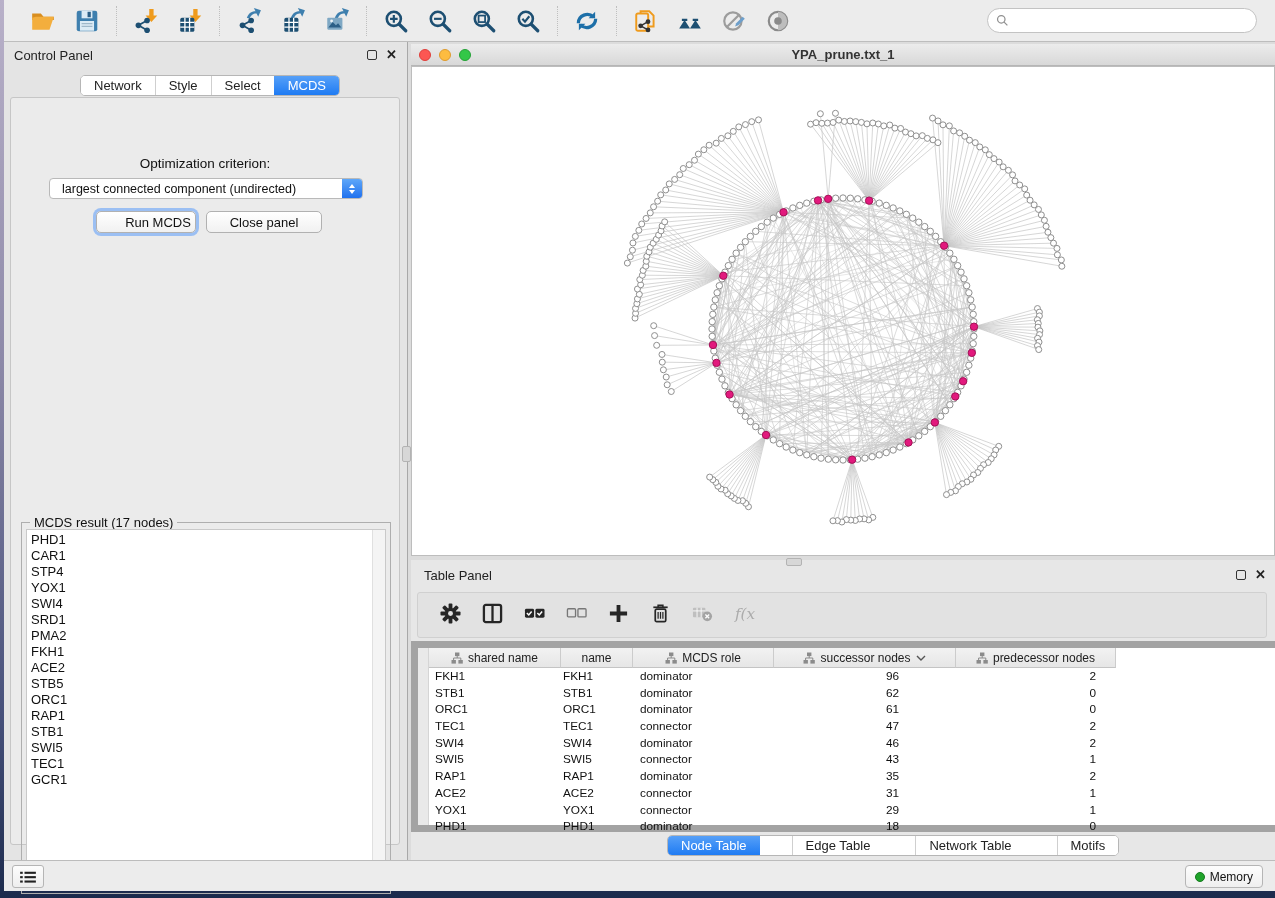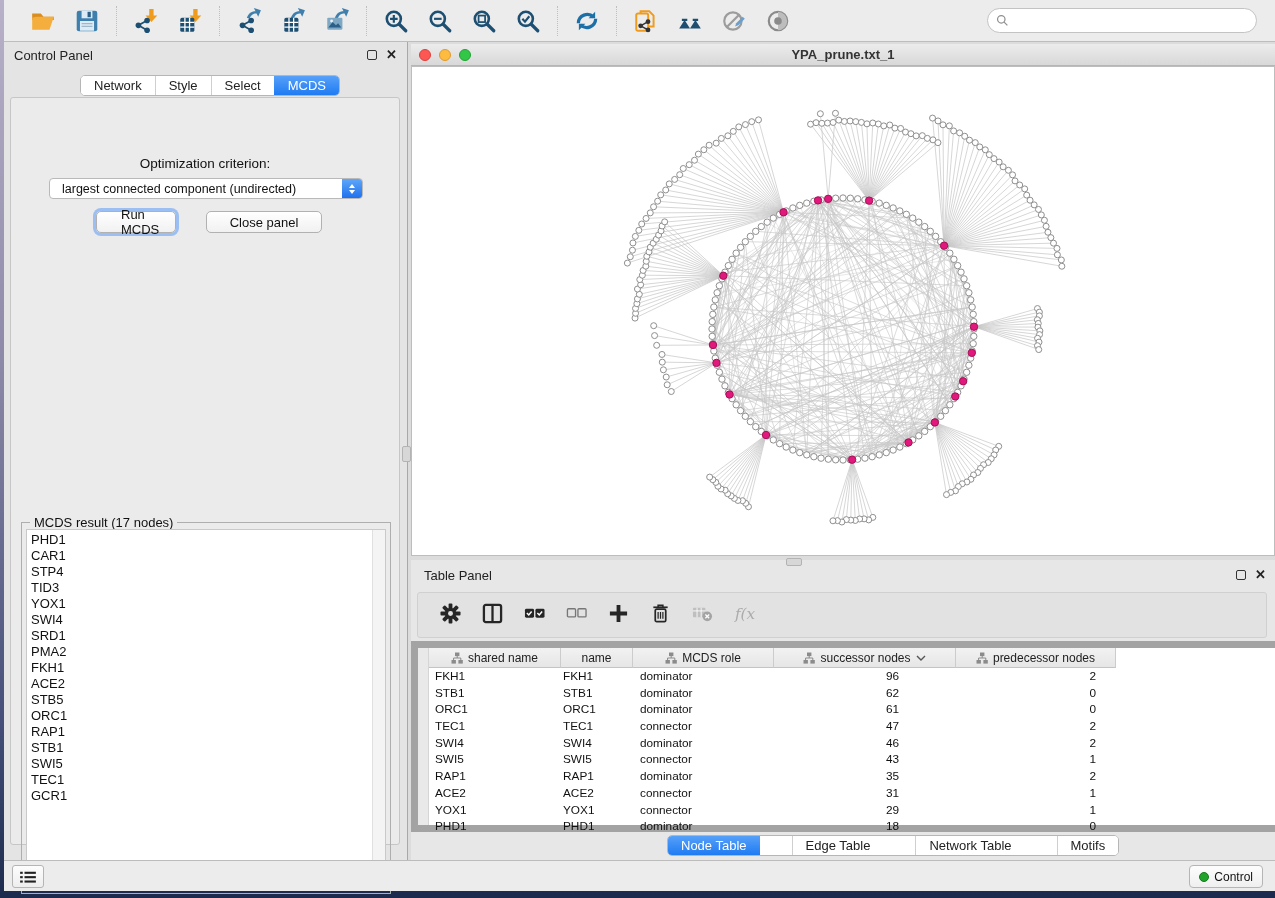--- a/index.html
+++ b/index.html
@@ -276,30 +276,29 @@
       </div>
     <div class="inner-panel">
       <div class="opt-label">Optimization criterion:</div>
       <div class="dropdown">
         <span class="val">largest connected component (undirected)</span>
         <span class="step">
             <i class="up"></i>
             <i class="dn"></i>
           </span>
       </div>
-      <div class="btn focused" style="left:85px; top:113px; width:80px;padding-left:24px;">Run MCDS</div>
+      <div class="btn focused" style="left:85px; top:113px; width:100px;padding-left:24px;">Run MCDS</div>
       <div class="btn" style="left:195px; top:113px; width:116px;">Close panel</div>
       <div class="groupbox">
         <span class="legend">MCDS result (17 nodes)</span>
         <div class="listarea">
           <div id="mcds-list" style="padding-top:2px;">
               <div class="mcds-item">PHD1</div>
               <div class="mcds-item">CAR1</div>
               <div class="mcds-item">STP4</div>
-              <div class="mcds-item">TID3</div>
               <div class="mcds-item">YOX1</div>
               <div class="mcds-item">SWI4</div>
               <div class="mcds-item">SRD1</div>
               <div class="mcds-item">PMA2</div>
               <div class="mcds-item">FKH1</div>
               <div class="mcds-item">ACE2</div>
               <div class="mcds-item">STB5</div>
               <div class="mcds-item">ORC1</div>
               <div class="mcds-item">RAP1</div>
               <div class="mcds-item">STB1</div>
@@ -1324,17 +1323,17 @@
         <rect x="1" y="2" width="3" height="2.4" fill="#222"></rect>
           <rect x="6" y="2" width="13" height="2.4" fill="#222"></rect>
         <rect x="1" y="7" width="3" height="2.4" fill="#222"></rect>
           <rect x="6" y="7" width="13" height="2.4" fill="#222"></rect>
         <rect x="1" y="12" width="3" height="2.4" fill="#222"></rect>
           <rect x="6" y="12" width="13" height="2.4" fill="#222"></rect>
       </svg>
     </div>
     <div class="mem-btn">
       <span class="mem-dot"></span>
-      <span>Control</span>
+      <span>Memory</span>
     </div>
   </div>
 
 </div>
 
 </body></html>

